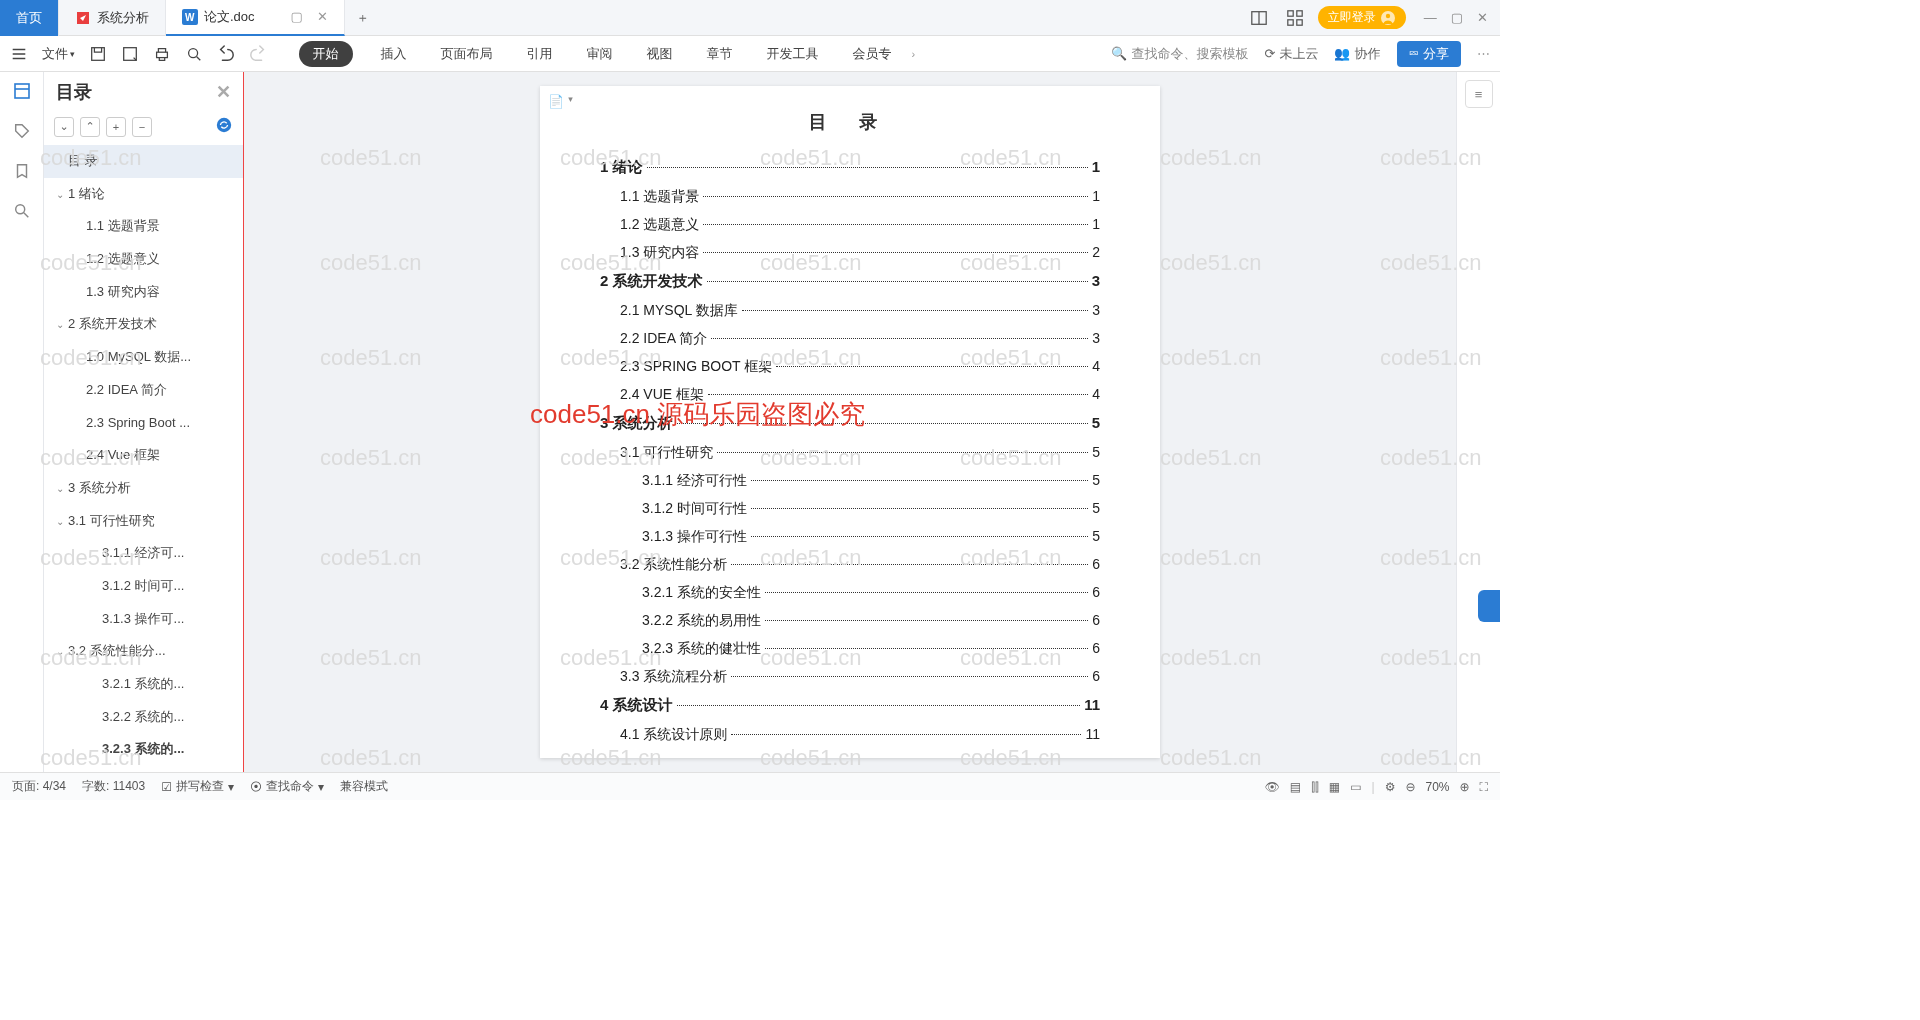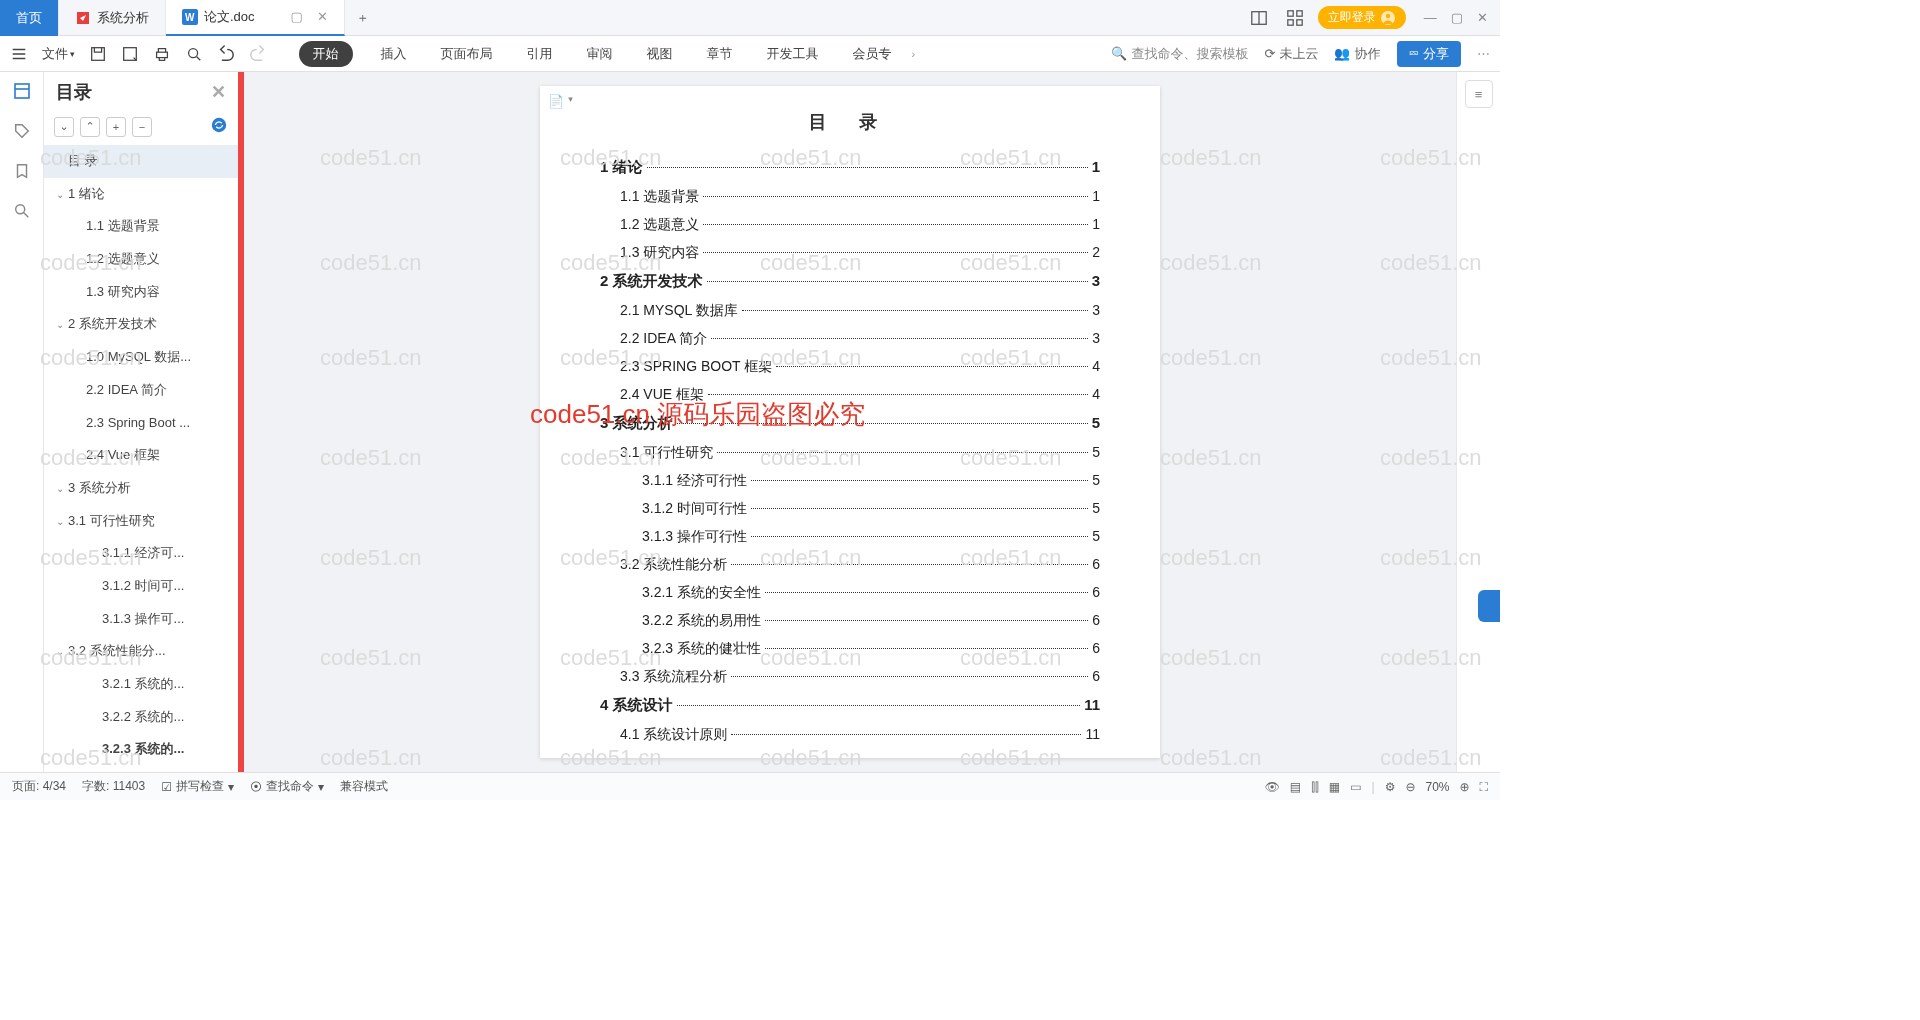--- a/index.html
+++ b/index.html
@@ -21,21 +21,21 @@
 .menu-item{cursor:pointer;color:#444;padding:4px 6px}
 .menu-item.active{background:#404040;color:#fff;border-radius:14px;padding:4px 14px}
 .ribbon-right{margin-left:auto;display:flex;align-items:center;gap:16px}
 .searchcmd{color:#888;cursor:text}
 .cloud{color:#666;cursor:pointer;display:flex;align-items:center;gap:4px}
 .share-btn{background:#2b7cd3;color:#fff;border-radius:4px;padding:4px 12px;cursor:pointer;display:flex;align-items:center;gap:4px}
 .main{display:flex;height:calc(100% - 36px - 36px - 28px)}
 .leftrail{width:44px;border-right:1px solid #e5e7eb;display:flex;flex-direction:column;align-items:center;padding-top:8px;gap:18px}
 .leftrail .ricon{width:22px;height:22px;cursor:pointer;color:#888;display:flex;align-items:center;justify-content:center}
 .leftrail .ricon.active{color:#2b7cd3}
-.outline{width:200px;border-right:6px solid #ef4444;display:flex;flex-direction:column;background:#fff}
+.outline{width:200px;border-right:1px solid #ef4444;display:flex;flex-direction:column;background:#fff}
 .outline-head{display:flex;align-items:center;padding:8px 12px;font-size:18px;font-weight:600}
 .outline-head .close{margin-left:auto;color:#aaa;cursor:pointer}
 .outline-tools{display:flex;gap:6px;padding:4px 10px;align-items:center}
 .outline-tools .tbtn{width:20px;height:20px;border:1px solid #ccc;border-radius:3px;display:flex;align-items:center;justify-content:center;cursor:pointer;font-size:11px;color:#666}
 .outline-tools .msg{margin-left:auto;color:#2b7cd3;cursor:pointer}
 .outline-list{flex:1;overflow-y:auto;padding:4px 0}
 .oitem{padding:4px 8px 4px 12px;cursor:pointer;white-space:nowrap;overflow:hidden;text-overflow:ellipsis;color:#444;font-size:13px;line-height:1.9}
 .oitem.sel{background:#e8eef6}
 .oitem .chev{display:inline-block;width:12px;color:#888;font-size:10px}
 .doc-area{flex:1;background:#f0f2f5;display:flex;justify-content:center;overflow-y:auto;position:relative}

